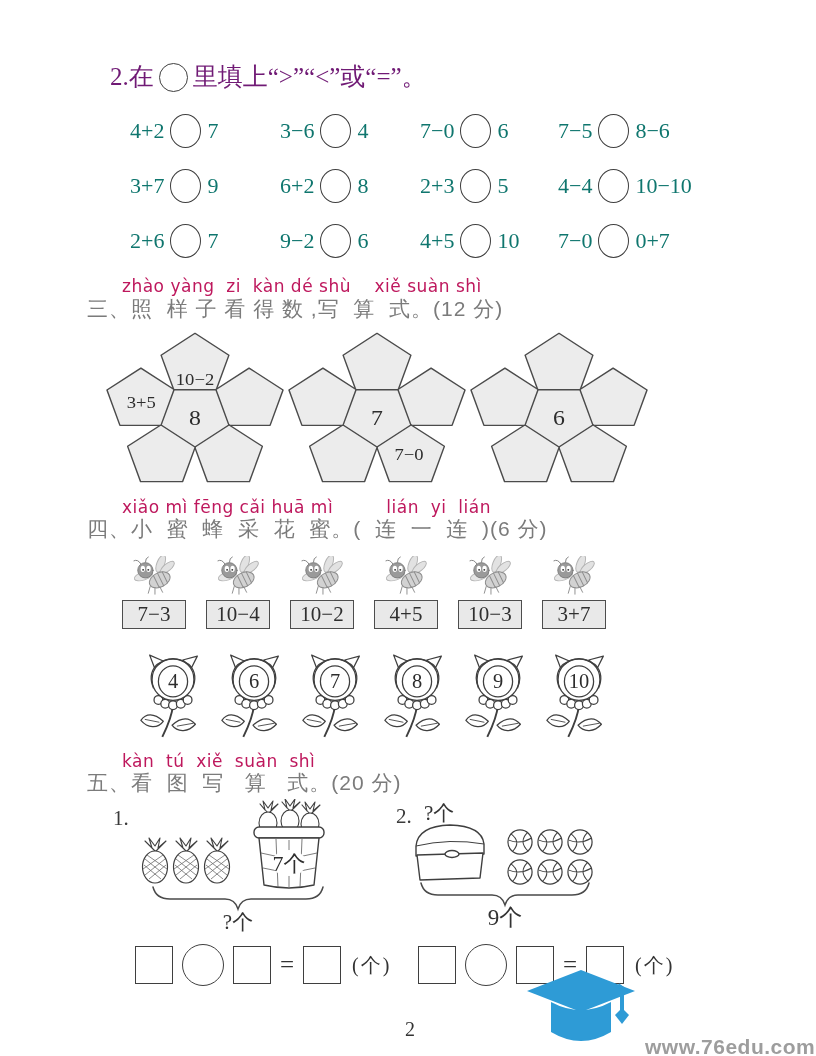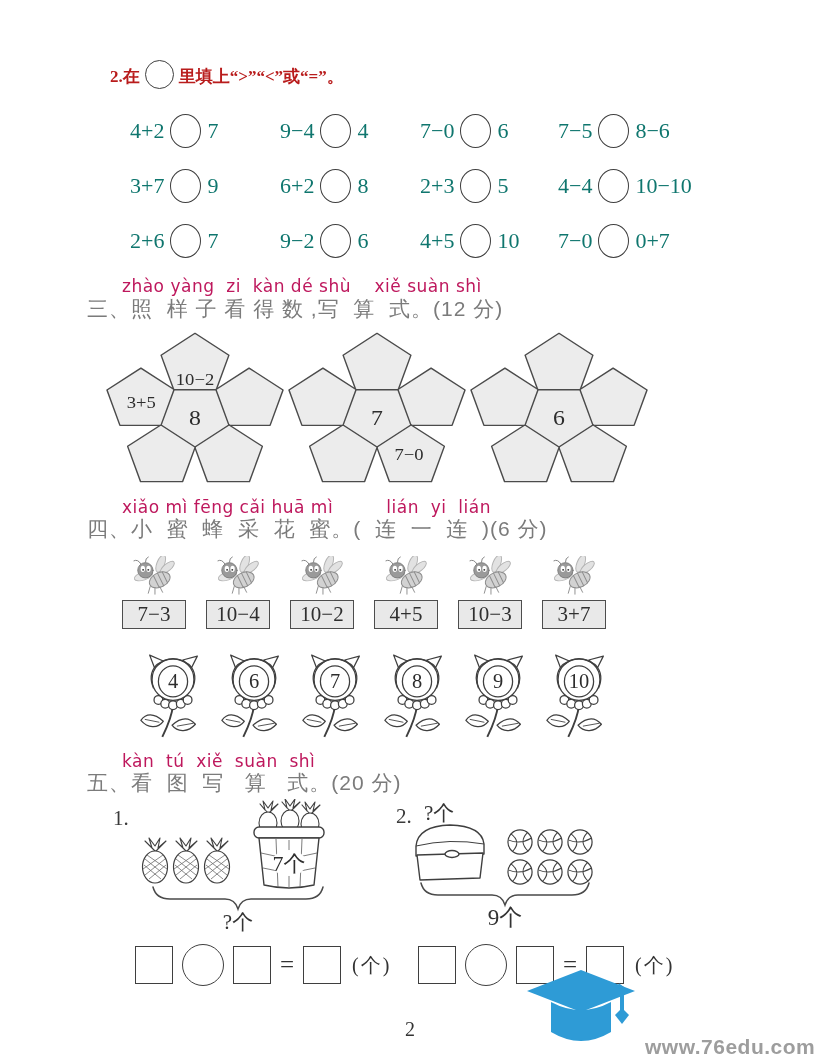--- a/index.html
+++ b/index.html
@@ -5,21 +5,21 @@
   html,body{margin:0;padding:0;background:#fff;}
   .page{position:relative;width:816px;height:1056px;background:#ffffff;overflow:hidden;
         font-family:"Liberation Serif","DejaVu Serif",serif;color:#3c3c3c;}
   .abs{position:absolute;}
   
   .pinyin{position:absolute;font-family:"DejaVu Sans","Liberation Sans",sans-serif;
           font-size:17px;color:#be185d;white-space:pre;letter-spacing:.5px;}
   .sec-title{position:absolute;font-family:"Liberation Sans","DejaVu Sans",sans-serif;
              font-size:21px;color:#7b7b7b;white-space:pre;letter-spacing:1px;}
   
-  #s2-title{left:110px;top:60px;font-size:17px;color:#b91c1c;font-weight:bold;}
+  #s2-title{left:110px;top:60px;font-size:25px;color:#701a75;}
   .title-circle{display:inline-block;width:27px;height:27px;border:1.6px solid #3f3f3f;
                 border-radius:50%;vertical-align:-7px;margin:0 5px;background:#fff;}
   #cmp-grid{left:130px;top:114px;width:556px;display:grid;
             grid-template-columns:150px 140px 138px 1fr;row-gap:21px;}
   .cmp-cell{display:flex;align-items:center;font-size:22px;color:#0f766e;}
   .cmp-circle{width:29px;height:32px;border:1.6px solid #3f3f3f;border-radius:50%;
               margin:0 6px;flex:none;background:#fff;}
   
   #flowers-row{left:104px;top:331px;width:546px;display:flex;justify-content:space-between;}
   .f-center{font:23px "Liberation Serif","DejaVu Serif",serif;fill:#2d2d2d;}
@@ -60,21 +60,21 @@
 <div class="page">
 
   <div class="abs" id="s2-title"><span>2.</span><span>在</span><span class="title-circle"></span><span>里填上“&gt;”“&lt;”或“=”。</span></div>
   <div class="abs" id="cmp-grid">
       <div class="cmp-cell">
         <span>4+2</span>
         <span class="cmp-circle"></span>
         <span>7</span>
       </div>
       <div class="cmp-cell">
-        <span>9−4</span>
+        <span>3−6</span>
         <span class="cmp-circle"></span>
         <span>4</span>
       </div>
       <div class="cmp-cell">
         <span>7−0</span>
         <span class="cmp-circle"></span>
         <span>6</span>
       </div>
       <div class="cmp-cell">
         <span>7−5</span>

